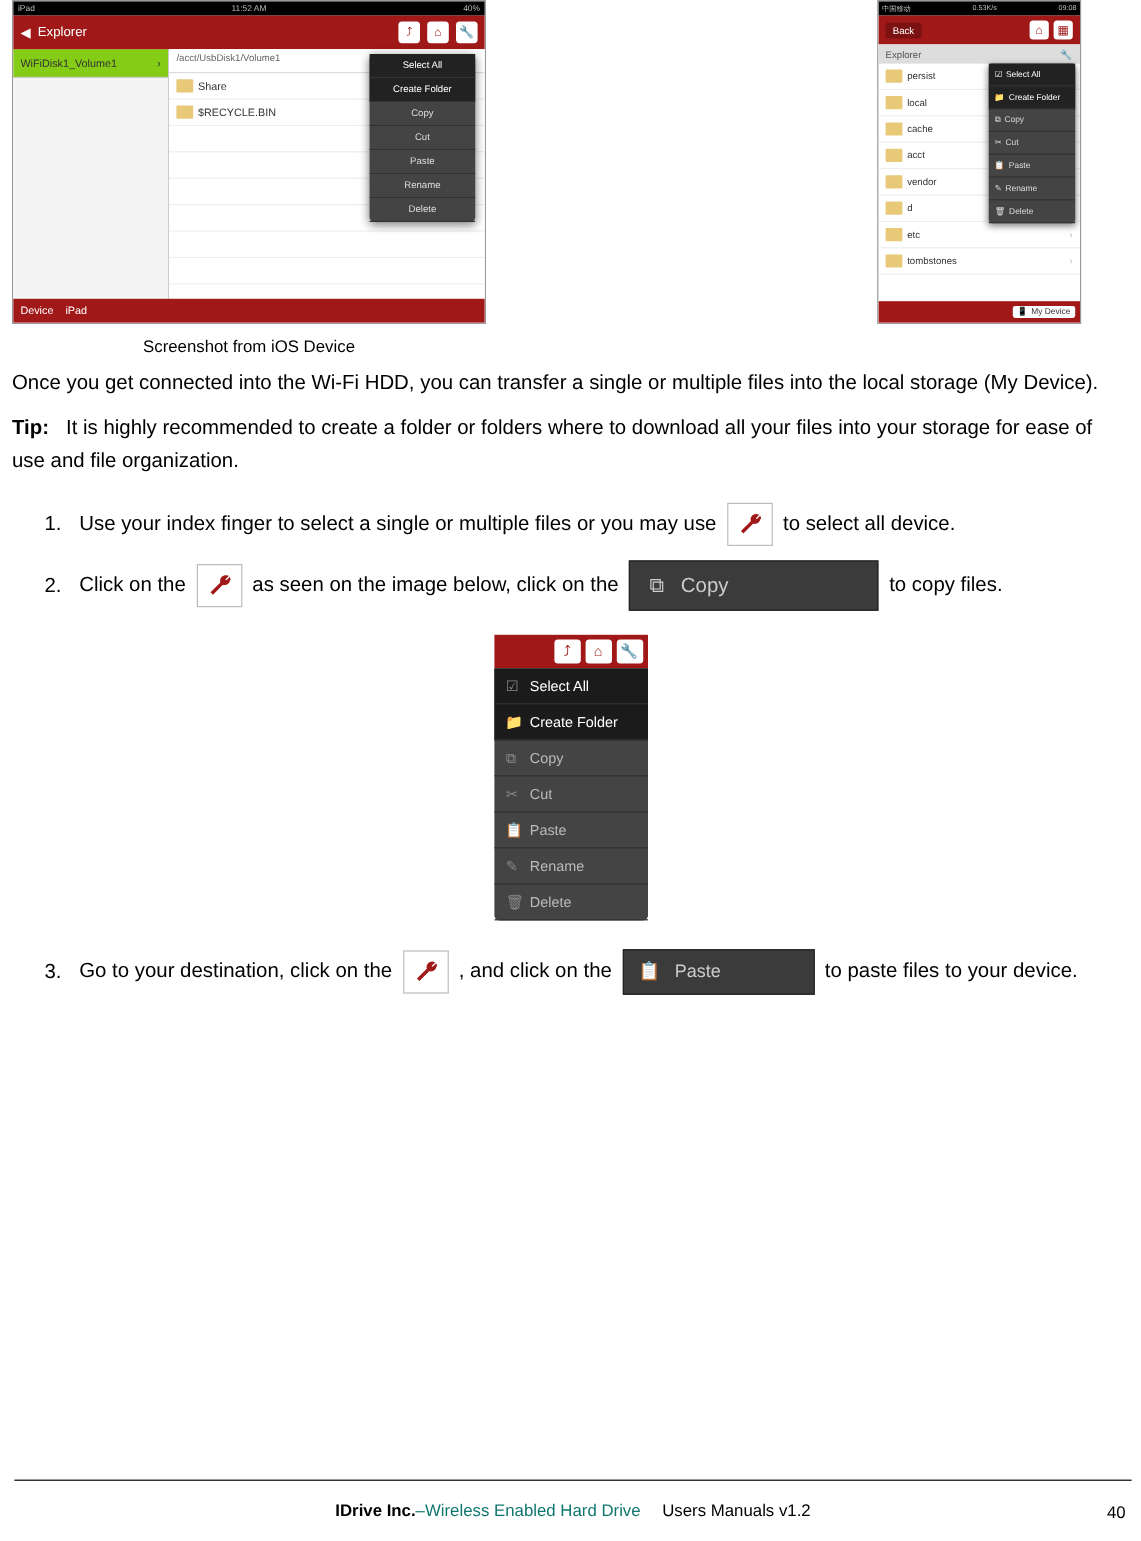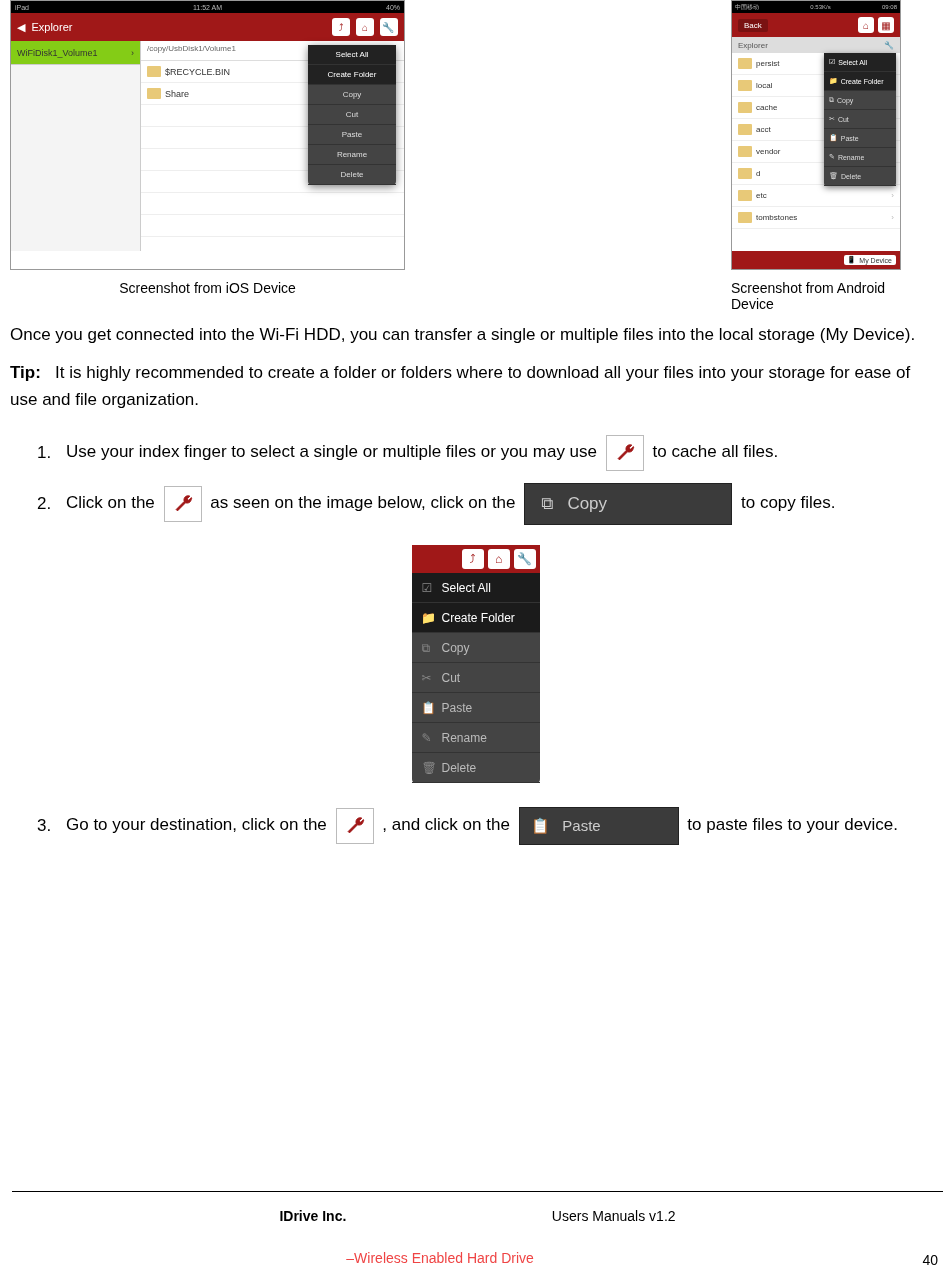--- a/index.html
+++ b/index.html
@@ -63,21 +63,21 @@
     .center-menu-topbar { height: 28px; background: #a01818; display: flex; justify-content: flex-end; align-items: center; padding: 0 4px; gap: 4px; }
     .center-menu-topbar .w-icon { width: 22px; height: 20px; background: #fff; border-radius: 3px; display: flex; align-items: center; justify-content: center; color: #a01818; font-size: 12px; }
     .center-menu-list { background: #444; border-radius: 0 0 4px 4px; }
     .center-menu-item { height: 30px; color: #bbb; font-size: 12px; display: flex; align-items: center; padding: 0 10px; gap: 8px; border-bottom: 1px solid #333; }
     .center-menu-item.active { background: #1b1b1b; color: #fff; }
     .center-menu-item .mi { width: 12px; color: #888; }
     
     
     .footer { position: absolute; bottom: 18px; left: 2px; width: 100%; border-top: 1px solid #000; padding-top: 16px; display: flex; justify-content: center; font-size: 14px; }
     .footer .company { font-weight: bold; }
-    .footer .light { color: #ef4444; font-weight: normal; margin-top: 42px; }
+    .footer .light { color: #0f766e; font-weight: normal; }
     .page-num { position: absolute; bottom: 16px; right: 3px; font-size: 14px; }
 
     
     .wrench-svg { stroke: #a01818; fill: #a01818; }
   </style>
 </head>
 <body>
 
 <div class="page">
 
@@ -100,46 +100,50 @@
           </div>
         </div>
         <div class="ios-body">
           <div class="ios-sidebar">
             <div class="ios-sidebar-item">
               <span>WiFiDisk1_Volume1</span>
               <span>›</span>
             </div>
           </div>
           <div class="ios-main">
-            <div class="ios-breadcrumb">/copy/UsbDisk1/Volume1</div>
+            <div class="ios-breadcrumb">/acct/UsbDisk1/Volume1</div>
             <div class="ios-file-row">
               <span class="ios-folder-icon"></span>
+              <span>Share</span>
+            </div>
+            <div class="ios-file-row">
+              <span class="ios-folder-icon"></span>
               <span>$RECYCLE.BIN</span>
-            </div>
-            <div class="ios-file-row">
-              <span class="ios-folder-icon"></span>
-              <span>Share</span>
             </div>
             <div class="ios-file-row"></div>
             <div class="ios-file-row"></div>
             <div class="ios-file-row"></div>
             <div class="ios-file-row"></div>
             <div class="ios-file-row"></div>
             <div class="ios-file-row"></div>
           </div>
         </div>
         <div class="ios-menu">
           <div class="ios-menu-item active">Select All</div>
           <div class="ios-menu-item active">Create Folder</div>
           <div class="ios-menu-item">Copy</div>
           <div class="ios-menu-item">Cut</div>
           <div class="ios-menu-item">Paste</div>
           <div class="ios-menu-item">Rename</div>
           <div class="ios-menu-item">Delete</div>
         </div>
+        <div class="ios-bottom">
+          <span>Device</span>
+          <span>iPad</span>
+        </div>
       </div>
       <div class="caption">Screenshot from iOS Device</div>
     </div>
 
     <div class="screenshot-col android-shot" style="margin-right: 40px;">
       <div class="android-device">
         <div class="android-statusbar">
           <span>中国移动</span>
           <span>0.53K/s</span>
           <span>09:08</span>
@@ -227,40 +231,39 @@
               </div>
           </div>
         </div>
         <div class="android-bottom">
           <div class="android-my-device-btn">
             <span>📱</span>
             <span>My Device</span>
           </div>
         </div>
       </div>
-      <div class="caption">Screenshot from Android Device</div>
     </div>
   </div>
 
 
   <p class="body-text">Once you get connected into the Wi-Fi HDD, you can transfer a single or multiple files into the local storage (My Device).</p>
 
   <p class="tip-text">
     <strong>Tip:</strong>&nbsp;&nbsp;&nbsp;<span>It is highly recommended to create a folder or folders where to download all your files into your storage for ease of use and file organization.</span>
   </p>
 
   <ol>
     <li>
       <span>Use your index finger to select a single or multiple files or you may use </span>
       <span class="inline-icon">
         <svg viewBox="0 0 24 24">
             <path class="wrench-svg" d="M21 6.5c0 2.5-2 4.5-4.5 4.5-.6 0-1.2-.1-1.7-.3L6 19.5 4.5 18l8.8-8.8c-.2-.5-.3-1.1-.3-1.7C13 5 15 3 17.5 3c.7 0 1.4.2 2 .4l-3 3 1.6 1.6 3-3c.3.6.4 1.3.4 1.5z"></path>
           </svg>
       </span>
-      <span> to cache all files.</span>
+      <span> to select all device.</span>
     </li>
     <li>
       <span>Click on the </span>
       <span class="inline-icon">
         <svg viewBox="0 0 24 24">
             <path class="wrench-svg" d="M21 6.5c0 2.5-2 4.5-4.5 4.5-.6 0-1.2-.1-1.7-.3L6 19.5 4.5 18l8.8-8.8c-.2-.5-.3-1.1-.3-1.7C13 5 15 3 17.5 3c.7 0 1.4.2 2 .4l-3 3 1.6 1.6 3-3c.3.6.4 1.3.4 1.5z"></path>
           </svg>
       </span>
       <span> as seen on the image below, click on the </span>
       <span class="inline-copy-btn">

